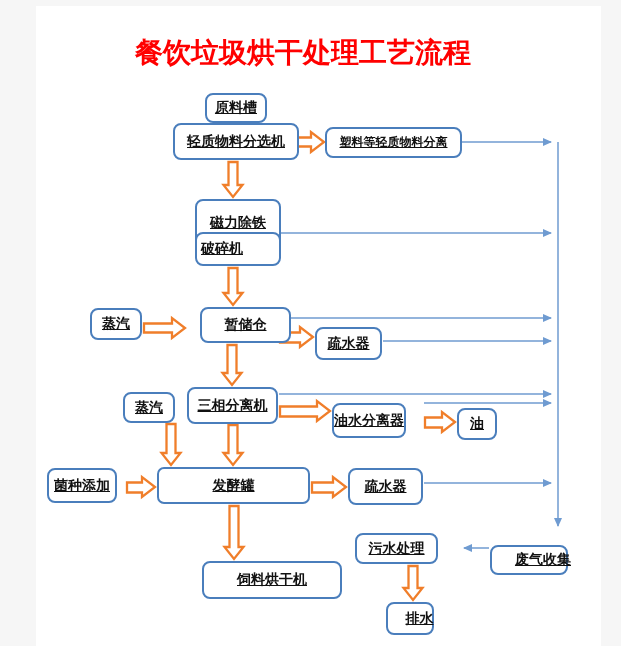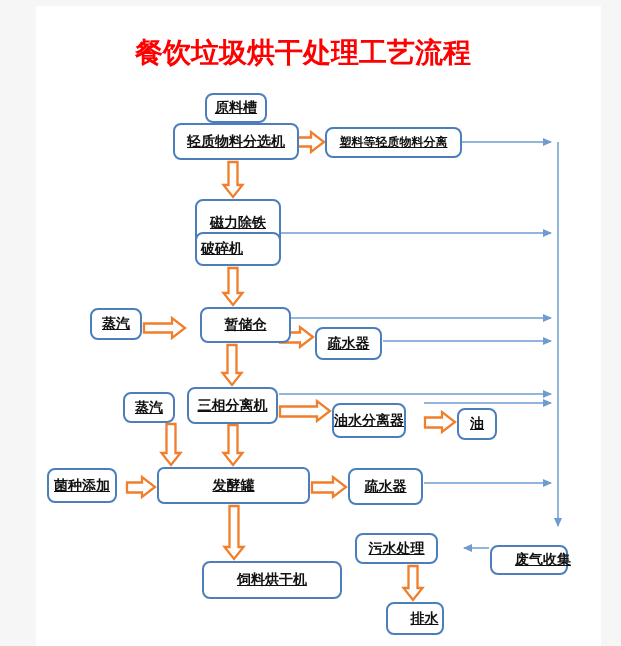--- a/index.html
+++ b/index.html
@@ -82,13 +82,13 @@
 <div class="node" style="left:123px;top:392px;width:52px;height:31px;">蒸汽</div>
 <div class="node" style="left:187px;top:387px;width:91px;height:37px;">三相分离机</div>
 <div class="node" style="left:332px;top:403px;width:74px;height:35px;">油水分离器</div>
 <div class="node" style="left:457px;top:408px;width:40px;height:32px;">油</div>
 <div class="node" style="left:47px;top:468px;width:70px;height:35px;">菌种添加</div>
 <div class="node" style="left:157px;top:467px;width:153px;height:37px;border-radius:7px;">发酵罐</div>
 <div class="node" style="left:348px;top:468px;width:75px;height:37px;">疏水器</div>
 <div class="node" style="left:158px;top:561px;width:140px;height:38px;margin-left:44px;">饲料烘干机</div>
 <div class="node" style="left:355px;top:533px;width:83px;height:31px;">污水处理</div>
 <div class="node" style="left:490px;top:545px;width:78px;height:30px;padding-left:28px;">废气收集</div>
-<div class="node" style="left:386px;top:602px;width:58px;height:33px;padding-left:19px;">排水</div>
+<div class="node" style="left:386px;top:602px;width:48px;height:33px;padding-left:19px;">排水</div>
 
 </body></html>

